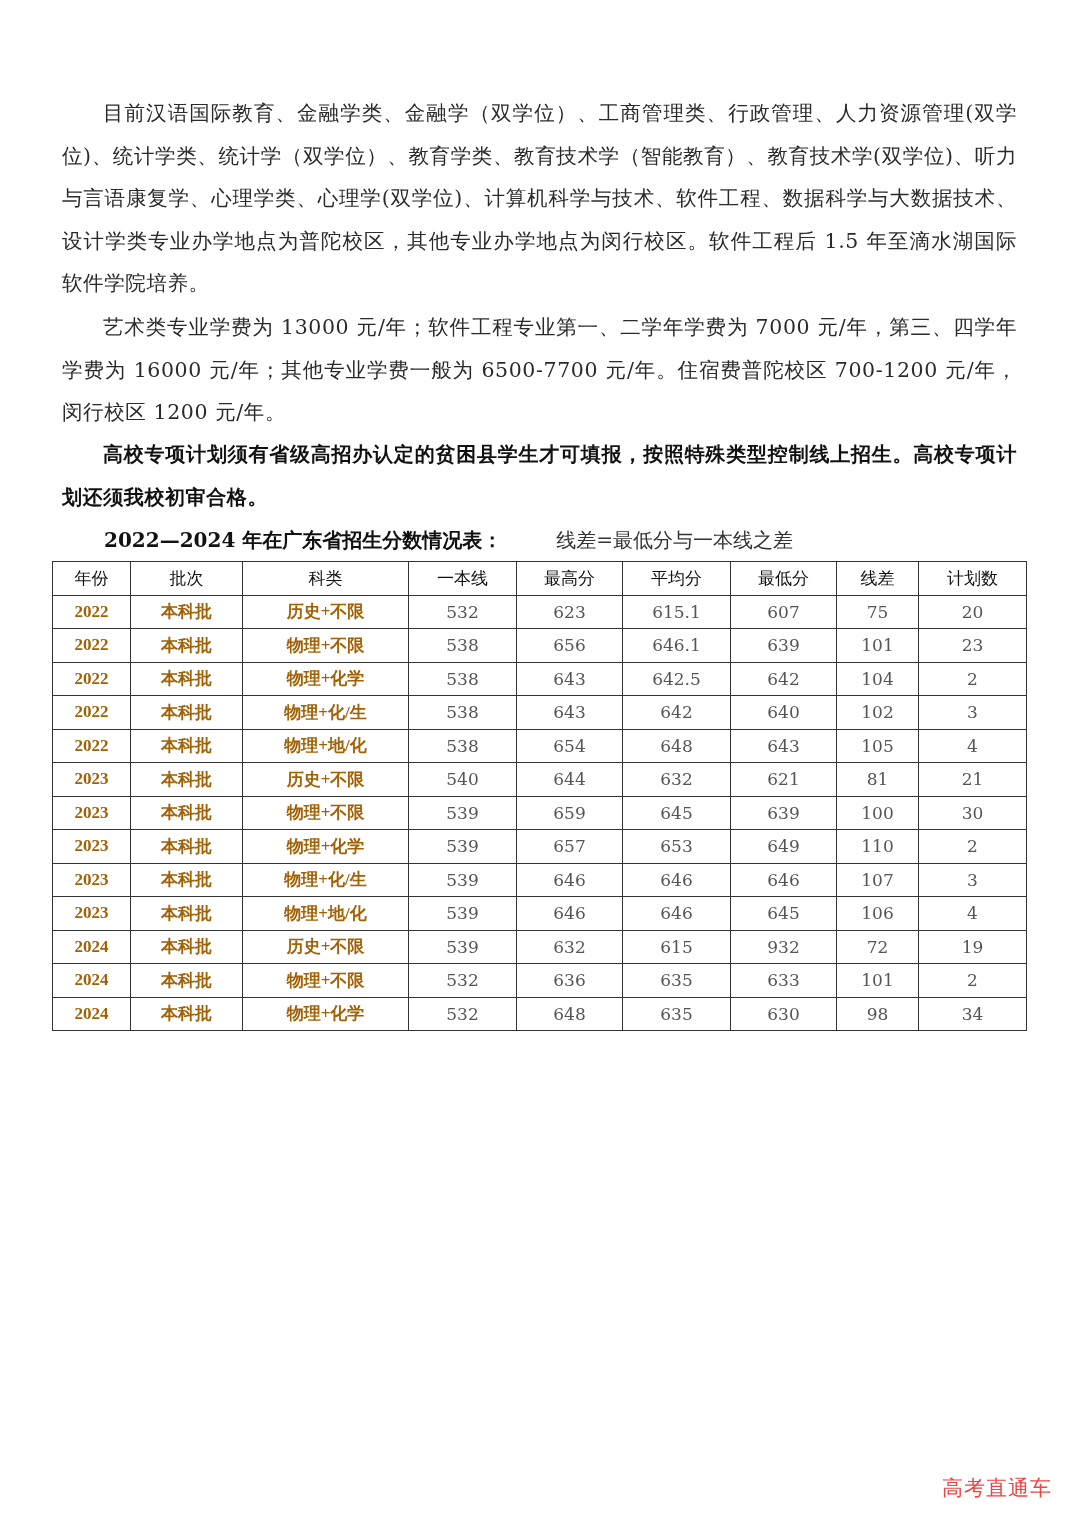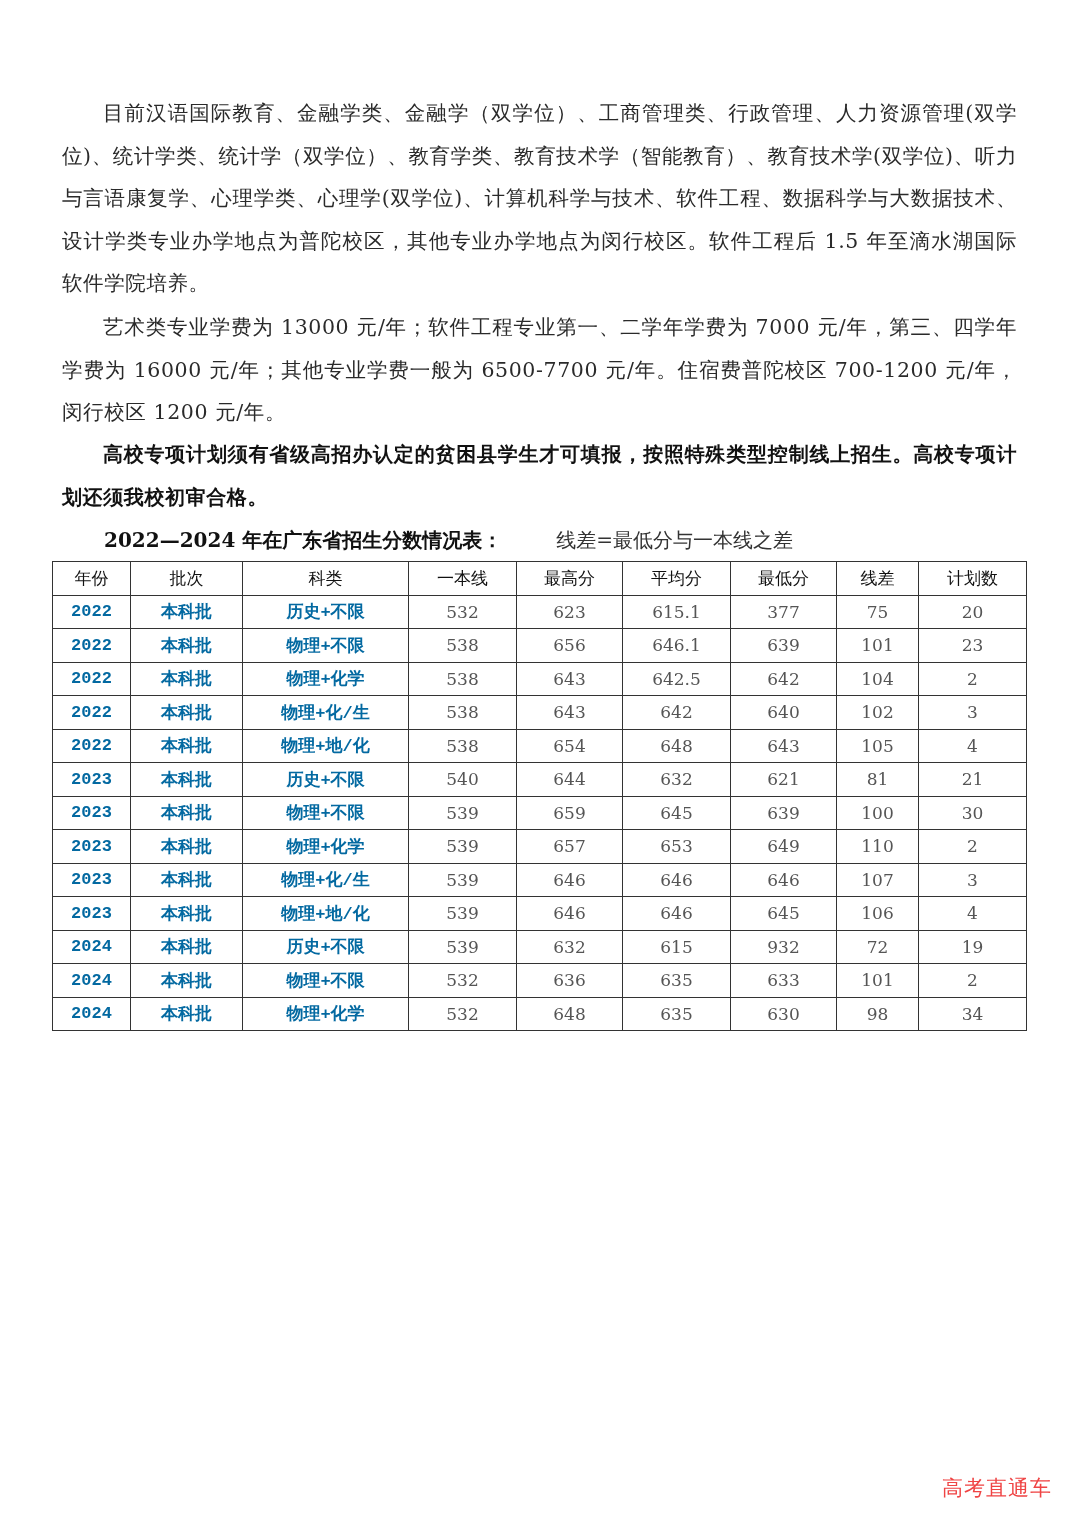--- a/index.html
+++ b/index.html
@@ -27,21 +27,21 @@
     border-collapse: collapse; table-layout: fixed;
   }
   table.scores th, table.scores td {
     border: 1.5px solid #333; height: 32.5px; padding: 0; text-align: center;
     font-size: 17px;
   }
   table.scores th {
     font-family: "DejaVu Sans", "Liberation Sans", sans-serif; font-weight: normal; color: #111;
   }
   table.scores td.b {
-    font-family: Liberation Mono, monospace; font-weight: bold; color: #0369a1; text-align: center;
+    font-family: Liberation Serif, serif; font-weight: bold; color: #a16207; text-align: center;
   }
   table.scores td.n {
     font-family: "DejaVu Serif", "Liberation Serif", serif; color: #555;
   }
   .watermark {
     position: absolute; right: 28px; top: 1474px; font-size: 21px;
     font-family: Liberation Serif, serif; color: #ef4444; letter-spacing: 1px;
   }
 </style>
 </head>
@@ -81,21 +81,21 @@
     </tr>
   </thead>
   <tbody id="tbody">
       <tr>
         <td class="b">2022</td>
         <td class="b">本科批</td>
         <td class="b">历史+不限</td>
         <td class="n">532</td>
         <td class="n">623</td>
         <td class="n">615.1</td>
-        <td class="n">377</td>
+        <td class="n">607</td>
         <td class="n">75</td>
         <td class="n">20</td>
       </tr>
       <tr>
         <td class="b">2022</td>
         <td class="b">本科批</td>
         <td class="b">物理+不限</td>
         <td class="n">538</td>
         <td class="n">656</td>
         <td class="n">646.1</td>

